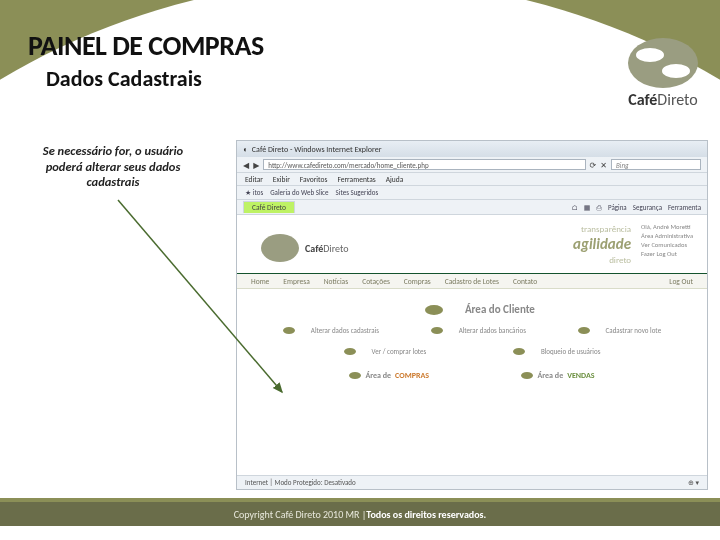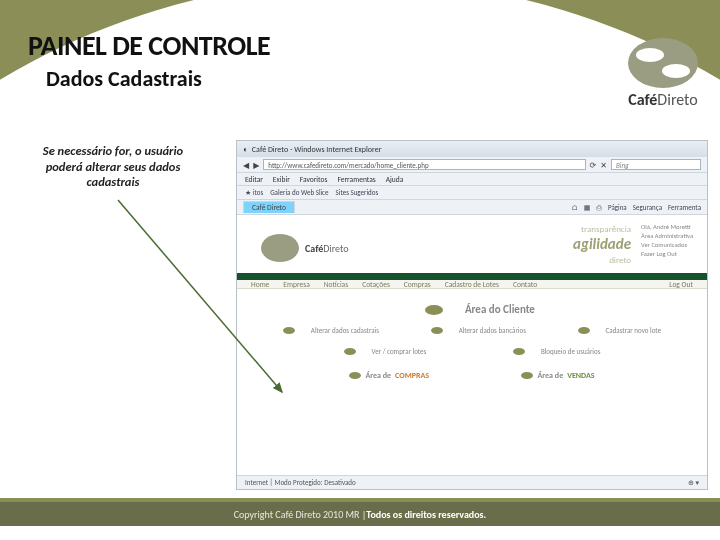--- a/index.html
+++ b/index.html
@@ -144,21 +144,21 @@
   .br-tab {
     background: #eef2f6;
     height: 15px;
     display: flex;
     align-items: center;
     justify-content: space-between;
     padding: 0 6px;
     border-bottom: 1px solid #cfd6dd;
   }
   .tab {
-    background: #7dd3fc;
+    background: #bef264;
     border: 1px solid #cfd6dd;
     border-bottom: none;
     padding: 1px 8px;
     font-size: 7.5px;
   }
   .toolbar-right {
     display: flex; gap: 6px;
     font-size: 7px; color: #445;
     align-items: center;
   }
@@ -194,21 +194,21 @@
   .user-links {
     font-size: 6.5px;
     color: #888;
     line-height: 1.4;
     text-align: left;
     margin-left: 10px;
   }
   .mainnav {
     height: 16px;
     background: #f5f5f0;
-    border-top: 7px solid #14532d;
+    border-top: 1px solid #14532d;
     border-bottom: 1px solid #d9dcc9;
     display: flex;
     align-items: center;
     justify-content: space-between;
     padding: 0 14px;
     font-size: 7.5px;
     color: #7a7a60;
   }
   .mainnav-left { display: flex; gap: 14px; }
   .client-area {
@@ -290,21 +290,21 @@
     z-index: 4;
     pointer-events: none;
   }
 </style>
 </head>
 <body>
 
 <div class="bg-arc"></div>
 
 <div class="content">
-  <div class="title">PAINEL DE CONTROLE</div>
+  <div class="title">PAINEL DE COMPRAS</div>
   <div class="subtitle">Dados Cadastrais</div>
   <div class="note">Se necessário for, o usuário poderá alterar seus dados cadastrais</div>
 </div>
 
 <div class="logo-block">
   <div class="logo-swirl"></div>
   <div class="logo-text">
     <b>Café</b><span>Direto</span>
   </div>
 </div>

